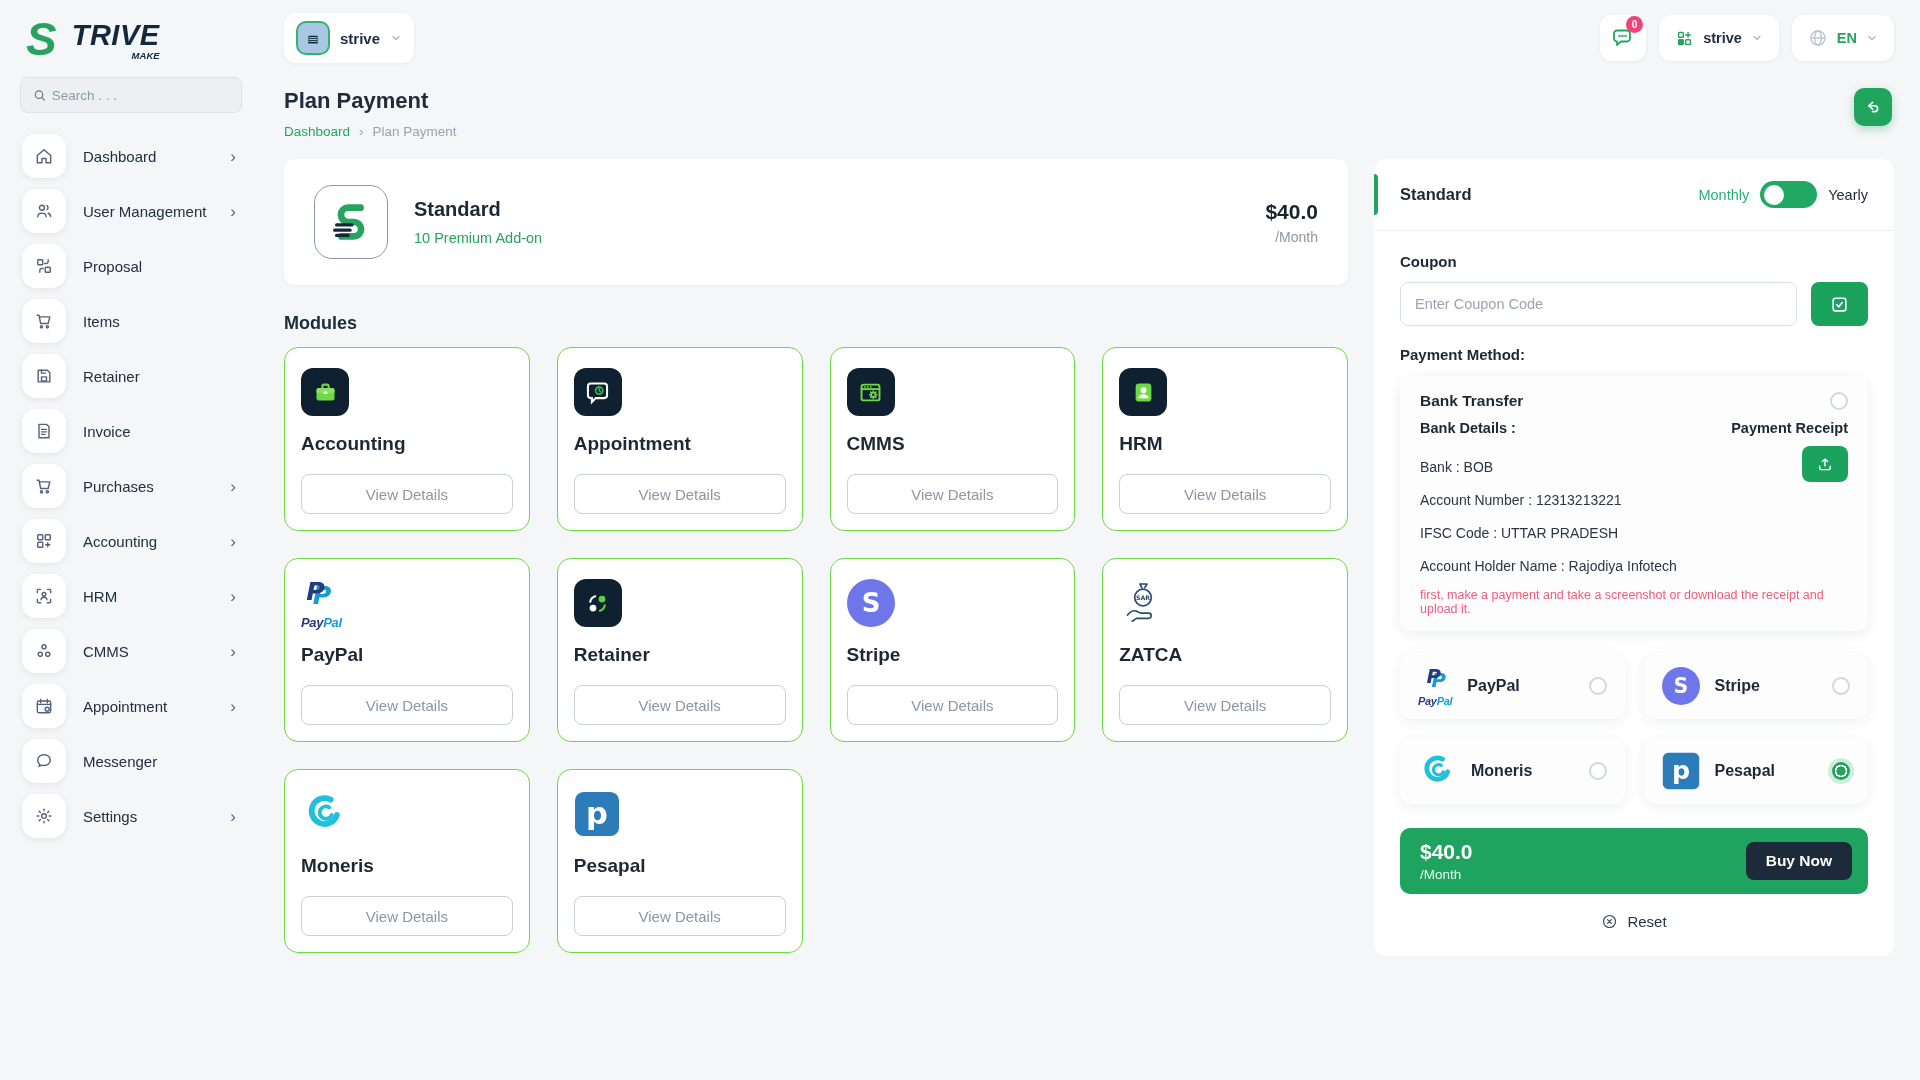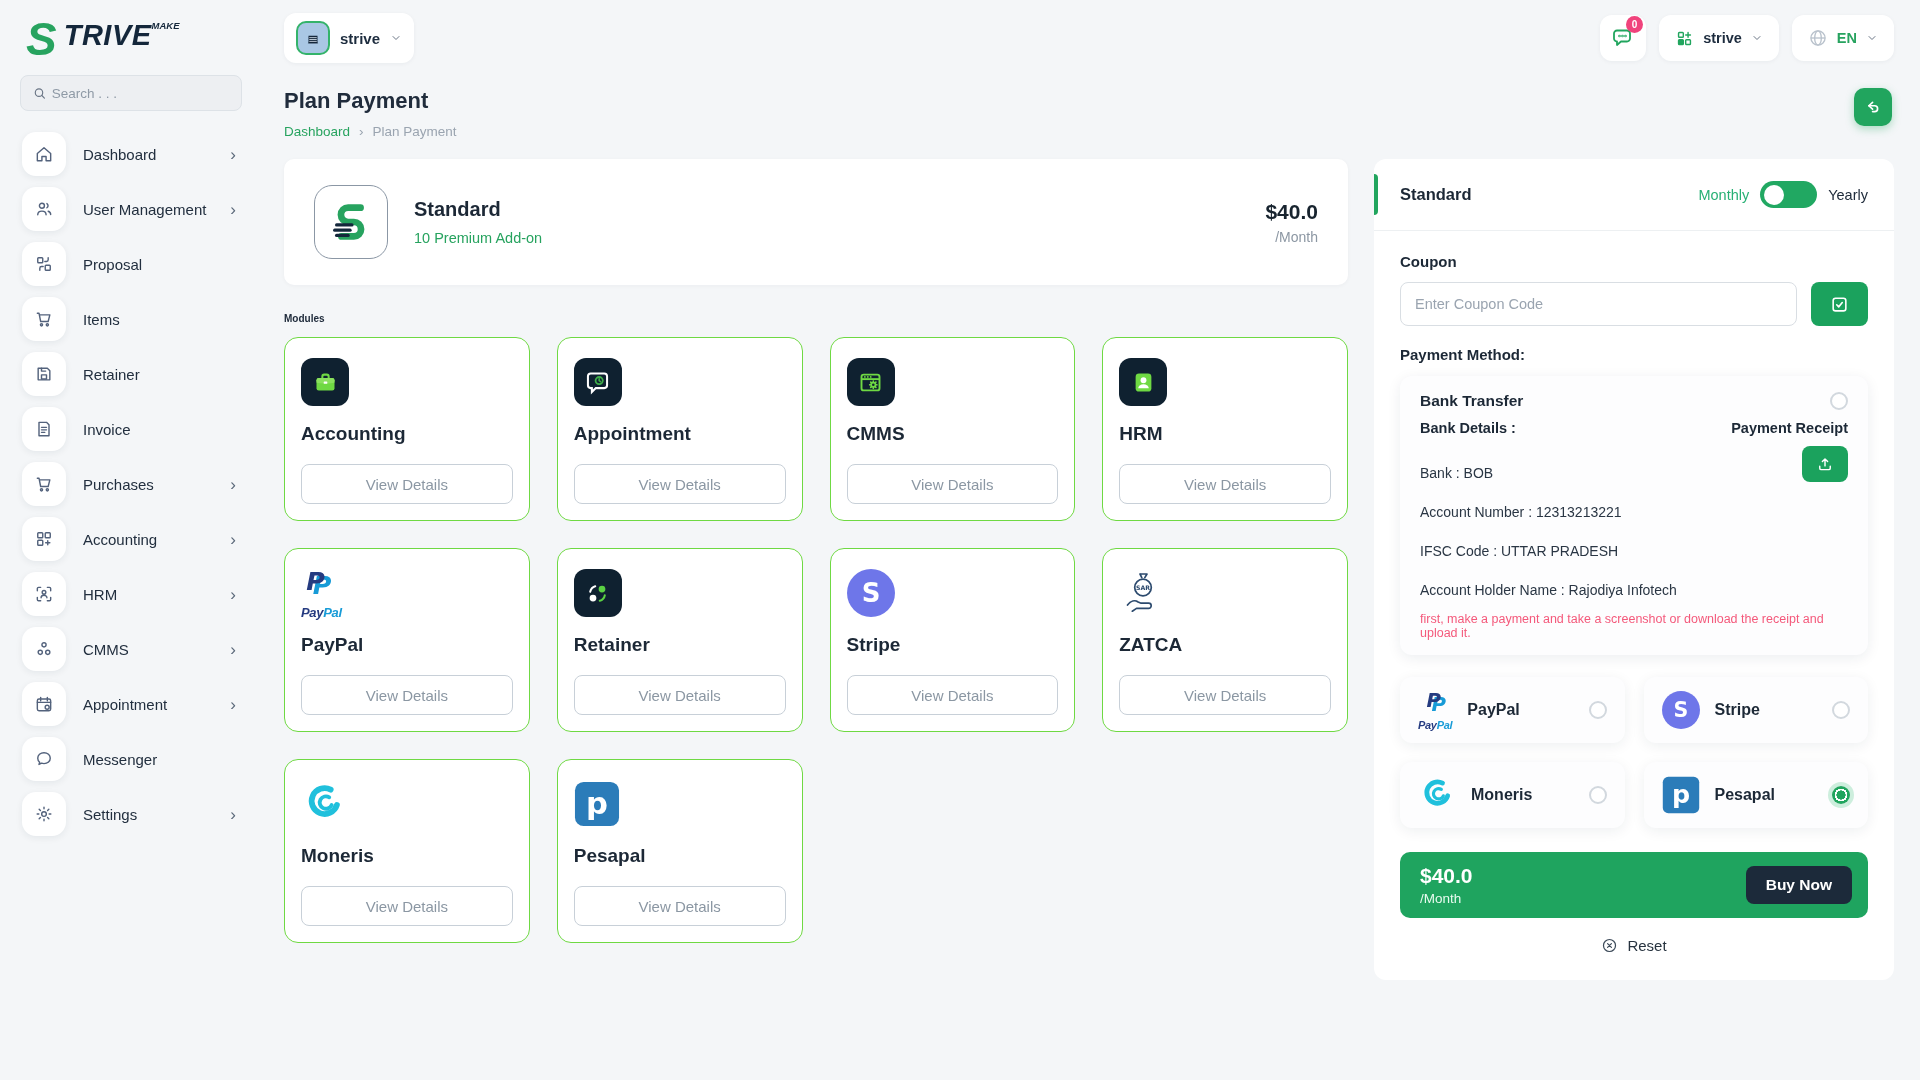--- a/index.html
+++ b/index.html
@@ -5,21 +5,21 @@
   *{box-sizing:border-box}
   html,body{margin:0;padding:0}
   body{width:1920px;height:1080px;overflow:hidden;background:#f4f6f8;
        font-family:"Liberation Sans","DejaVu Sans",sans-serif;color:#23303e}
   .app{display:flex;height:100%}
 
   
   .sidebar{width:258px;flex:none;padding:16px 14px 0 20px}
   .logo-row{display:flex;align-items:flex-start;padding:4px 0 16px 6px;cursor:pointer}
   .logo-s{font-size:46px;font-weight:900;font-style:italic;color:#27a35f;line-height:.85}
-  .logo-col{display:flex;flex-direction:row;margin-left:7px}
+  .logo-col{display:flex;flex-direction:column;margin-left:15px}
   .logo-word{font-size:29px;font-weight:900;font-style:italic;color:#14273b;letter-spacing:.5px;line-height:1.05}
   .logo-make{font-size:9.5px;font-weight:700;font-style:italic;color:#14273b;text-align:right;margin-top:0}
   .search{display:flex;align-items:center;gap:3px;background:#edeff2;border:1px solid #dde2e7;
           border-radius:8px;height:36px;padding:0 12px;margin:0 2px 20px 0}
   .search input{border:none;background:transparent;outline:none;font-size:13.5px;color:#2a3644;width:100%;
                 font-family:inherit}
   .search input::placeholder{color:#8f9aa6}
   .menu{display:flex;flex-direction:column;gap:9px}
   .side-item{display:flex;align-items:center;gap:17px;cursor:pointer;padding:1px 8px 1px 2px}
   .side-ico{width:44px;height:44px;background:#fff;border-radius:14px;flex:none;
@@ -63,21 +63,21 @@
   .plan-card{background:#fff;border-radius:10px;padding:26px 30px;display:flex;align-items:center;
              box-shadow:0 1px 4px rgba(18,38,63,.04)}
   .plan-logo{width:74px;height:74px;border:1px solid #8b97a5;border-radius:18px;flex:none;
              display:flex;align-items:center;justify-content:center;margin-right:26px;background:#fff}
   .plan-name{font-size:20px;font-weight:700;color:#1c2836}
   .plan-addon{font-size:14.5px;color:#27a35f;margin-top:9px;cursor:pointer}
   .plan-price-wrap{margin-left:auto;text-align:right}
   .plan-price{font-size:21px;font-weight:700;color:#18242f}
   .plan-period{font-size:14px;color:#8c97a3;margin-top:5px}
 
-  .modules-heading{font-size:10px;font-weight:700;color:#202c3c;margin:28px 0 13px}
+  .modules-heading{font-size:18px;font-weight:700;color:#202c3c;margin:28px 0 13px}
   .mod-grid{display:flex;flex-wrap:wrap;gap:27px}
   .mod-card{width:calc((100% - 81px)/4);background:#fff;border:1px solid #6fd943;border-radius:14px;
             padding:18px 16px 16px}
   .mod-ico{height:52px;display:flex;align-items:center}
   .dark-tile{width:48px;height:48px;border-radius:12px;background:#0f2130;display:flex;
              align-items:center;justify-content:center}
   .mod-name{font-size:19px;font-weight:700;color:#1c2836;margin-top:15px}
   .view-btn{margin-top:19px;width:100%;height:40px;background:#fff;border:1px solid #c8d0d8;border-radius:8px;
             color:#8b97a3;font-size:15px;cursor:pointer;font-family:inherit}
 
@@ -110,21 +110,21 @@
   .bank-title-row{display:flex;justify-content:space-between;align-items:center}
   .bank-title{font-size:15.5px;font-weight:700;color:#1c2836}
   .radio{width:18px;height:18px;border:2px solid #d2d8de;border-radius:50%;background:#fff;flex:none;cursor:pointer}
   .radio.checked{border:none;width:18px;height:18px;
       background:radial-gradient(circle,#21a55e 0 4.5px,#fff 4.6px 6.4px,#21a55e 6.5px 9px);
       box-shadow:0 0 0 4px #cdeedd}
   .bank-sub-row{display:flex;justify-content:space-between;margin-top:10px}
   .bank-details-label,.receipt-label{font-size:14.5px;font-weight:700;color:#1c2836}
   .bank-flex{display:flex;justify-content:space-between;align-items:flex-start}
   .bank-lines{margin-top:6px}
-  .bank-line{font-size:14px;color:#2a3644;margin-top:23px}
+  .bank-line{font-size:14px;color:#2a3644;margin-top:17px}
   .upload-btn{width:46px;height:36px;background:#1ba25d;border:none;border-radius:8px;cursor:pointer;
               display:flex;align-items:center;justify-content:center;margin-top:10px}
   .bank-note{margin-top:14px;font-size:12.5px;color:#f4597b}
   .gw-grid{display:grid;grid-template-columns:1fr 1fr;gap:19px;margin-top:22px}
   .gw-tile{background:#fdfdfe;border-radius:12px;box-shadow:0 3px 14px rgba(18,38,63,.07);
            padding:12px 18px;display:flex;align-items:center;gap:15px;min-height:66px;cursor:pointer}
   .gw-name{font-size:16px;font-weight:700;color:#1c2836;flex:1}
   .price-bar{margin-top:24px;background:#1fa45f;border-radius:10px;display:flex;align-items:center;
              padding:12px 16px 12px 20px}
   .pb-price{font-size:21px;font-weight:800;color:#fff}

